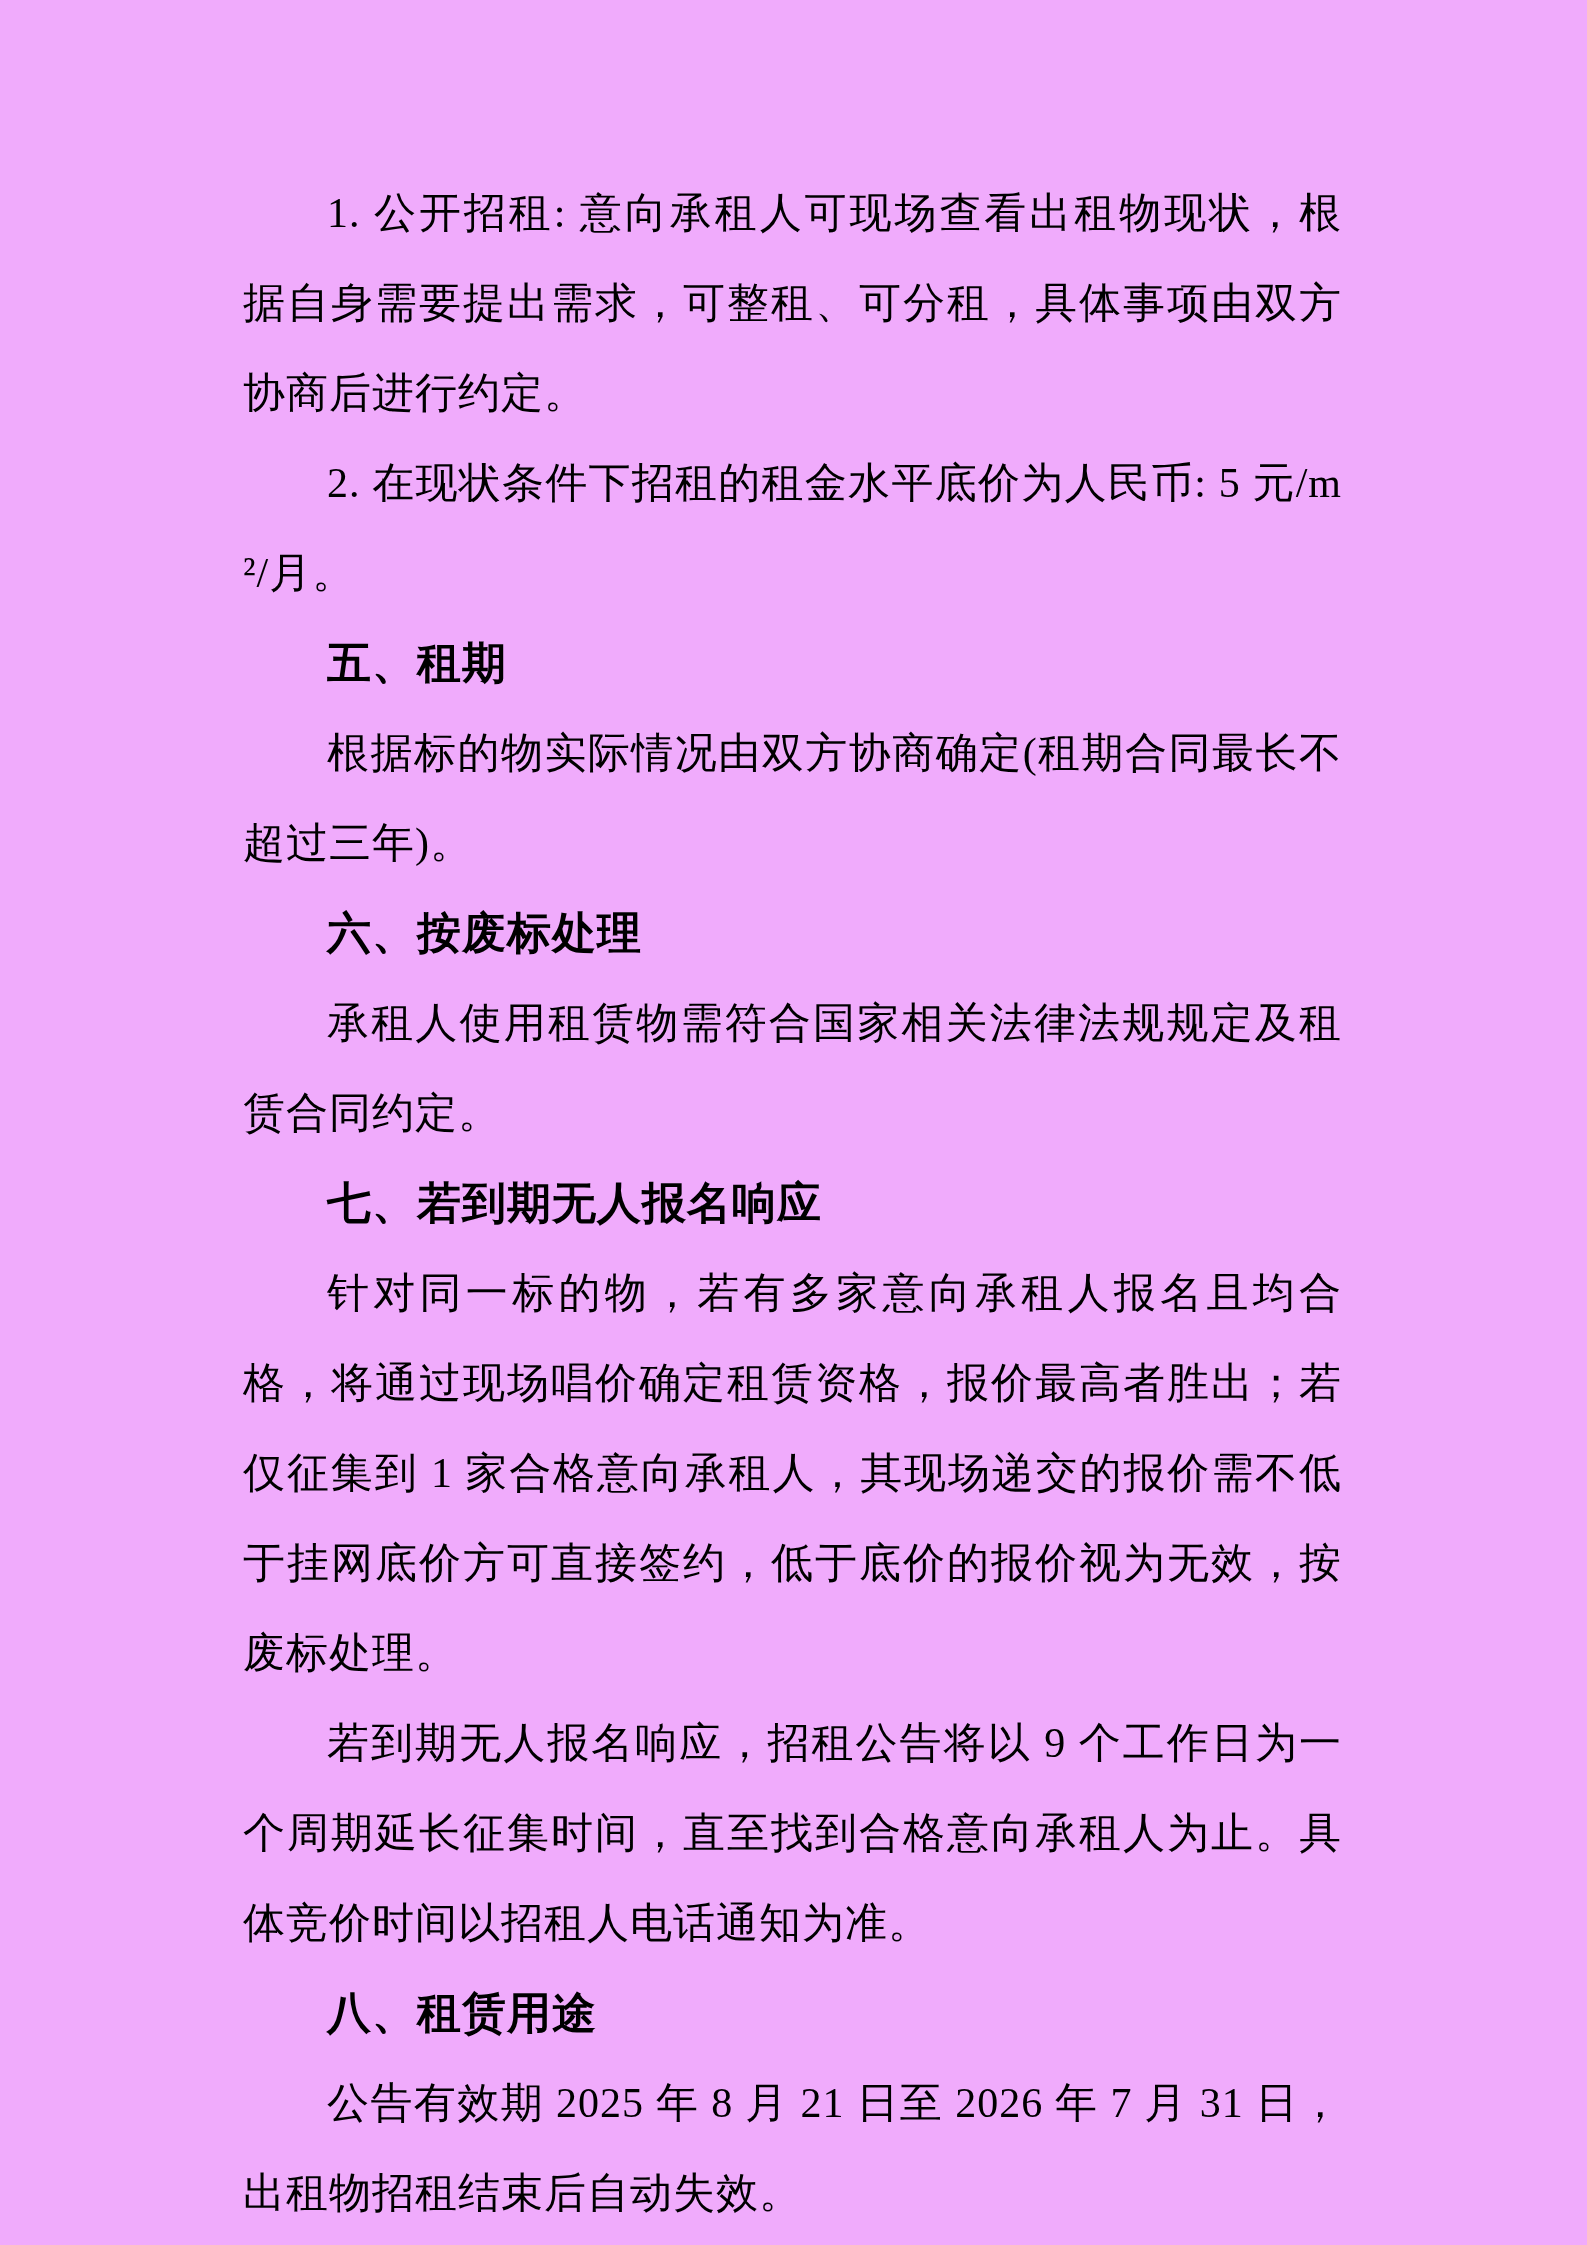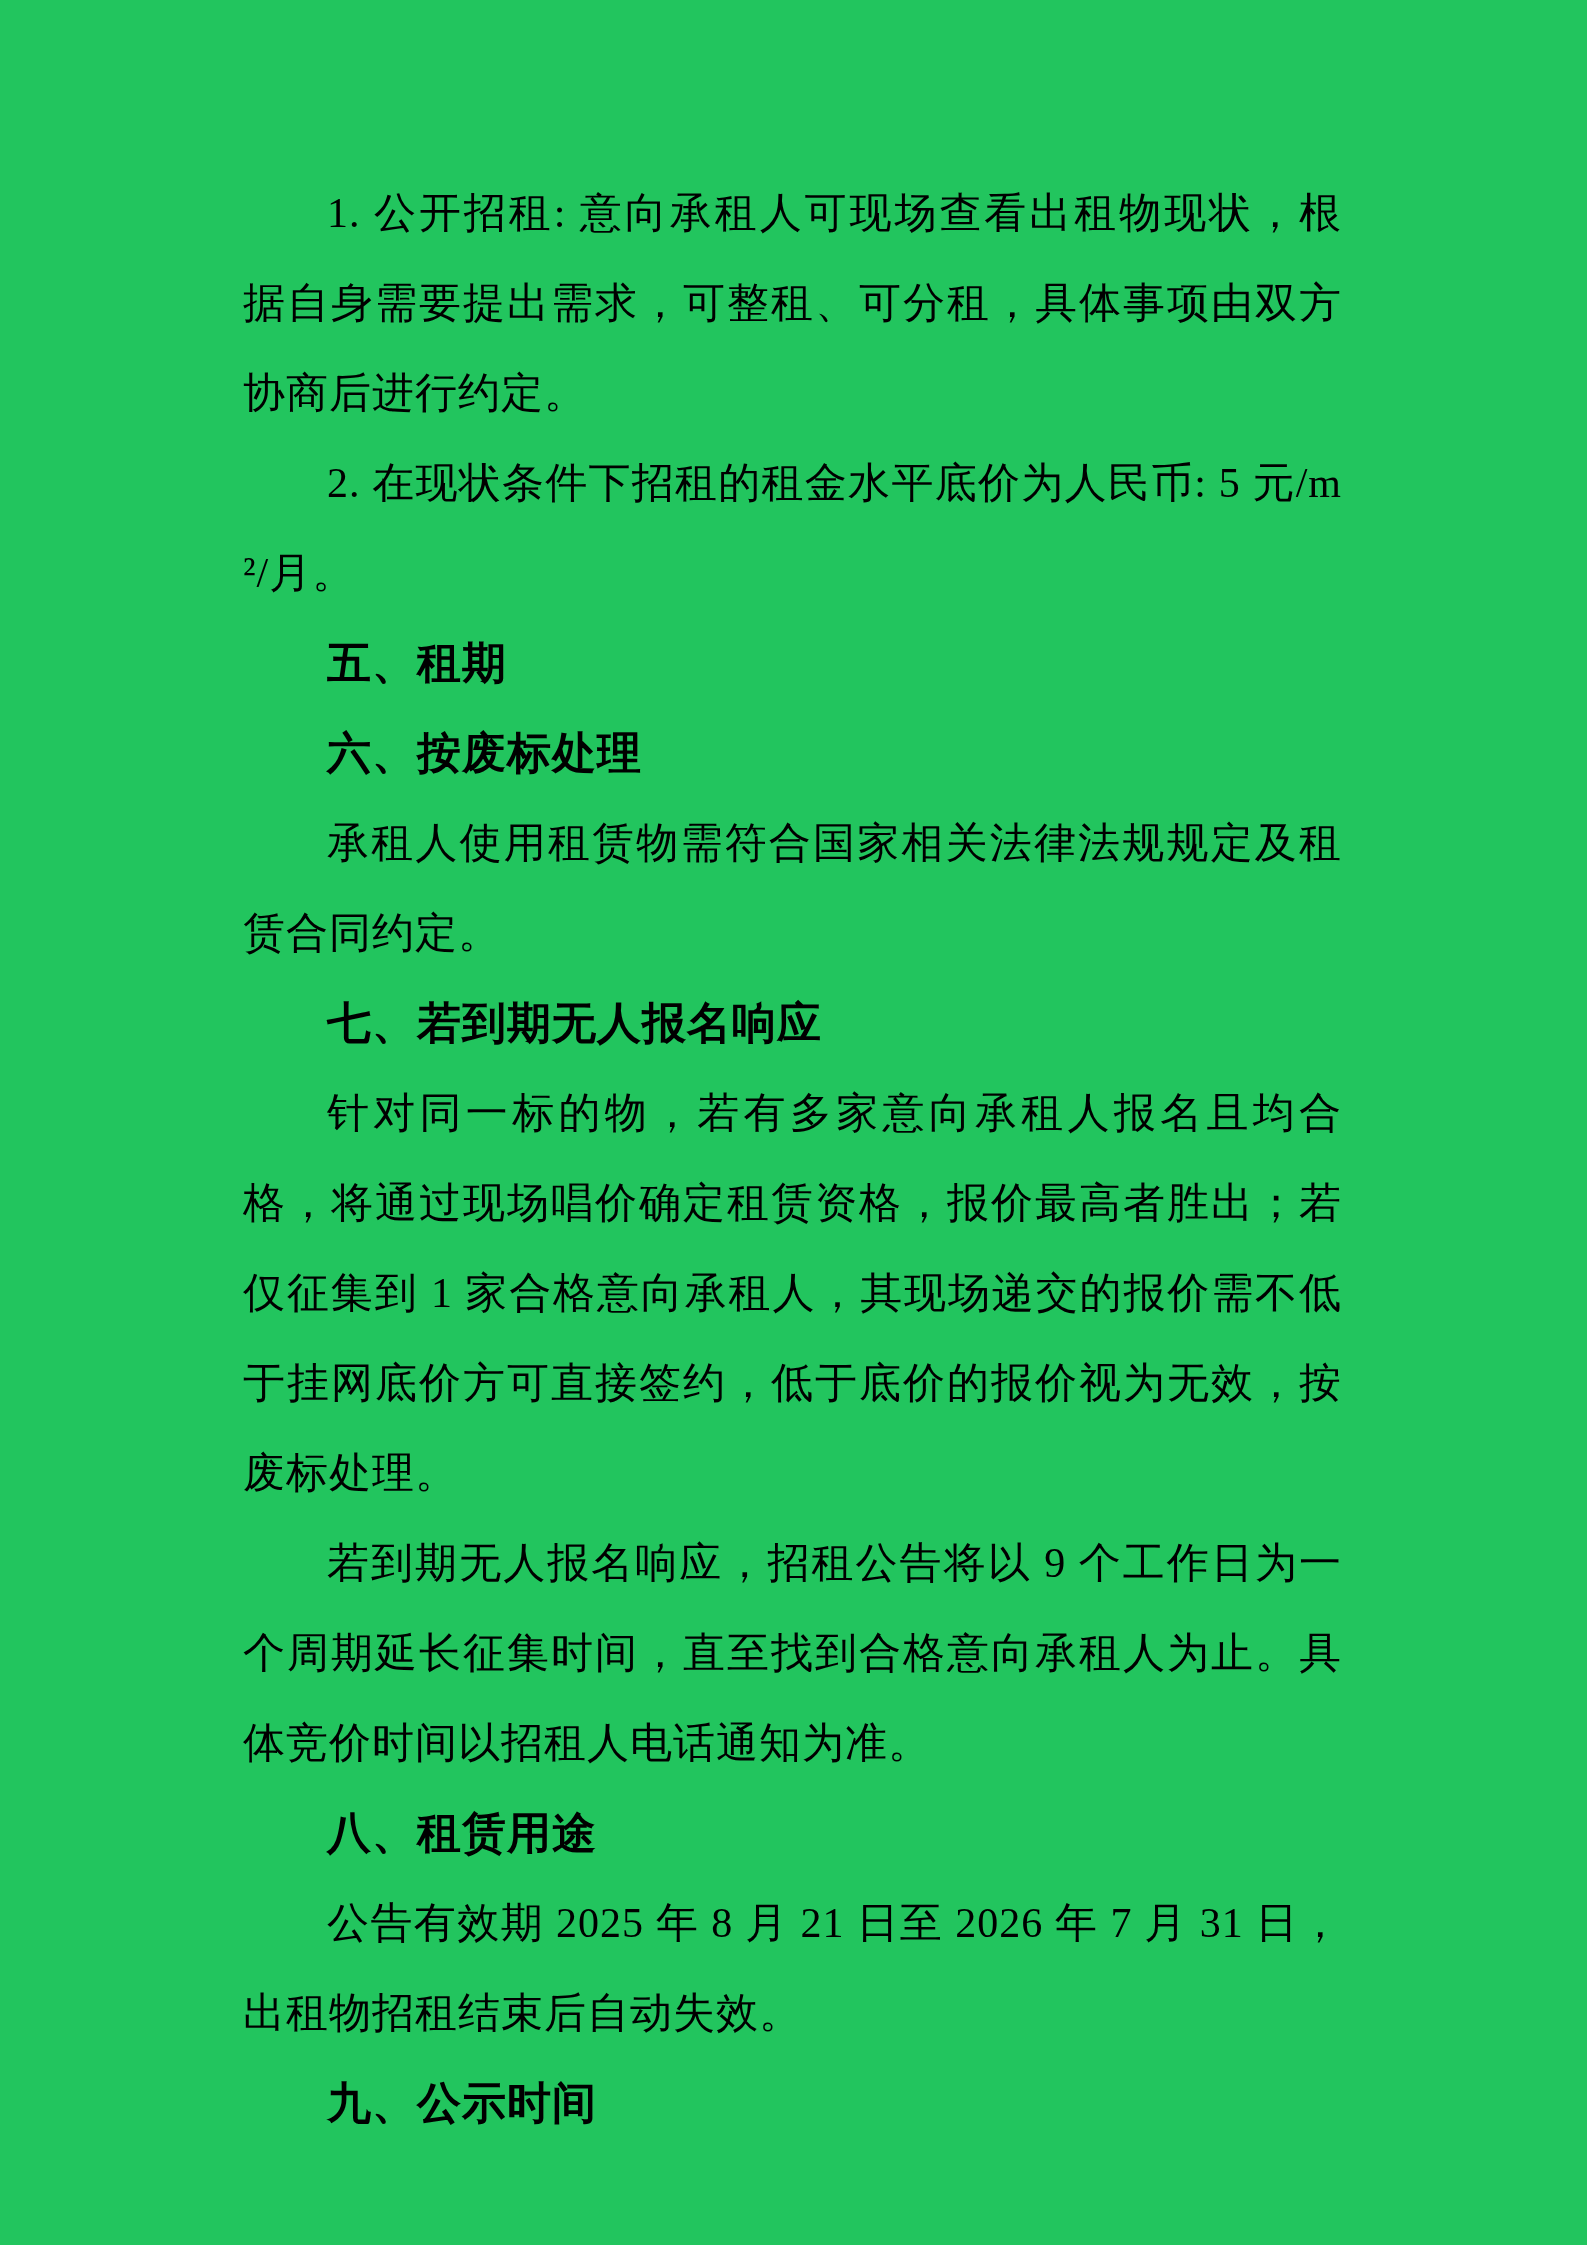--- a/index.html
+++ b/index.html
@@ -4,21 +4,21 @@
 <style>
   html, body {
     margin: 0;
     padding: 0;
     background: #ffffff;
   }
   .page {
     position: relative;
     width: 1587px;
     height: 2245px;
-    background: #22c55e;
+    background: #f0abfc;
     box-sizing: border-box;
     padding: 168px 245px 0 243px;
     overflow: hidden;
     color: #000000;
   }
   .doc-body {
     width: 100%;
   }
   .para {
     font-family: "Liberation Serif", "DejaVu Serif", serif;
@@ -43,20 +43,21 @@
   }
 </style>
 </head>
 <body>
 
 <div class="page">
   <div class="doc-body">
       <p class="para">1. 公开招租: 意向承租人可现场查看出租物现状，根据自身需要提出需求，可整租、可分租，具体事项由双方协商后进行约定。</p>
       <p class="para">2. 在现状条件下招租的租金水平底价为人民币: 5 元/m²/月。</p>
       <p class="heading">五、租期</p>
+      <p class="para">根据标的物实际情况由双方协商确定(租期合同最长不超过三年)。</p>
       <p class="heading">六、按废标处理</p>
       <p class="para">承租人使用租赁物需符合国家相关法律法规规定及租赁合同约定。</p>
       <p class="heading">七、若到期无人报名响应</p>
       <p class="para">针对同一标的物，若有多家意向承租人报名且均合格，将通过现场唱价确定租赁资格，报价最高者胜出；若仅征集到 1 家合格意向承租人，其现场递交的报价需不低于挂网底价方可直接签约，低于底价的报价视为无效，按废标处理。</p>
       <p class="para">若到期无人报名响应，招租公告将以 9 个工作日为一个周期延长征集时间，直至找到合格意向承租人为止。具体竞价时间以招租人电话通知为准。</p>
       <p class="heading">八、租赁用途</p>
       <p class="para">公告有效期 2025 年 8 月 21 日至 2026 年 7 月 31 日，出租物招租结束后自动失效。</p>
       <p class="heading">九、公示时间</p>
     </div>
 </div>

